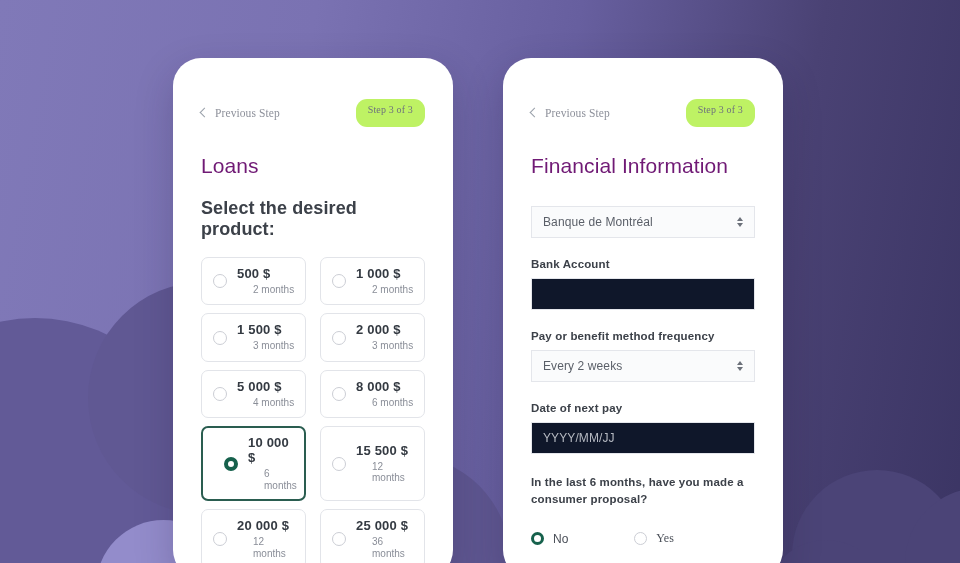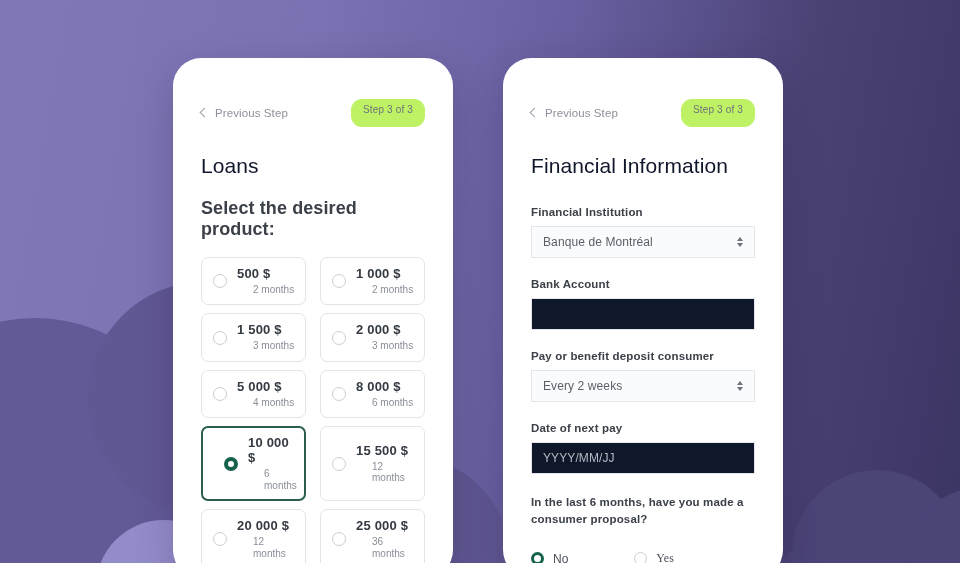--- a/index.html
+++ b/index.html
@@ -54,20 +54,21 @@
   .phone-inner {
     padding: 44px 28px 0 28px;
   }
 
   
   .topbar {
     display: flex;
     align-items: center;
     justify-content: space-between;
     height: 22px;
+    font-family: Liberation Serif, serif;
   }
   .prev-step {
     display: flex;
     align-items: center;
     gap: 7px;
     color: #8d909a;
     font-size: 11.5px;
     letter-spacing: .1px;
     cursor: pointer;
   }
@@ -84,21 +85,21 @@
     background: #bef264;
     color: #6e727d;
     font-size: 10px;
     border-radius: 11px;
     padding: 5px 12px 12px 12px;
     letter-spacing: .15px;
   }
 
   
   .h-title {
-    color: #0f172a;
+    color: #701a75;
     font-size: 21px;
     font-weight: 400;
     margin: 30px 0 0 0;
     letter-spacing: .1px;
   }
   .h-title.small-gap { margin-top: 34px; }
   .subtitle {
     color: #3c4149;
     font-size: 18px;
     font-weight: 700;
@@ -350,39 +351,38 @@
         <div class="prev-step">
           <span class="chev"></span>
           <span>Previous Step</span>
         </div>
         <div class="step-badge">Step 3 of 3</div>
       </div>
 
       <h1 class="h-title">Financial Information</h1>
 
       <div class="field-block first">
-        <div class="field-label">Financial Institution</div>
         <div class="input-box">
           <span class="input-val">Banque de Montréal</span>
           <span class="spinner">
             <span class="spin-up"></span>
               <span class="spin-down"></span>
           </span>
         </div>
       </div>
 
       <div class="field-block">
         <div class="field-label">Bank Account</div>
         <div class="input-box empty">
           <span class="input-val"></span>
         </div>
       </div>
 
       <div class="field-block">
-        <div class="field-label">Pay or benefit deposit consumer</div>
+        <div class="field-label">Pay or benefit method frequency</div>
         <div class="input-box">
           <span class="input-val">Every 2 weeks</span>
           <span class="spinner">
             <span class="spin-up"></span>
               <span class="spin-down"></span>
           </span>
         </div>
       </div>
 
       <div class="field-block">

